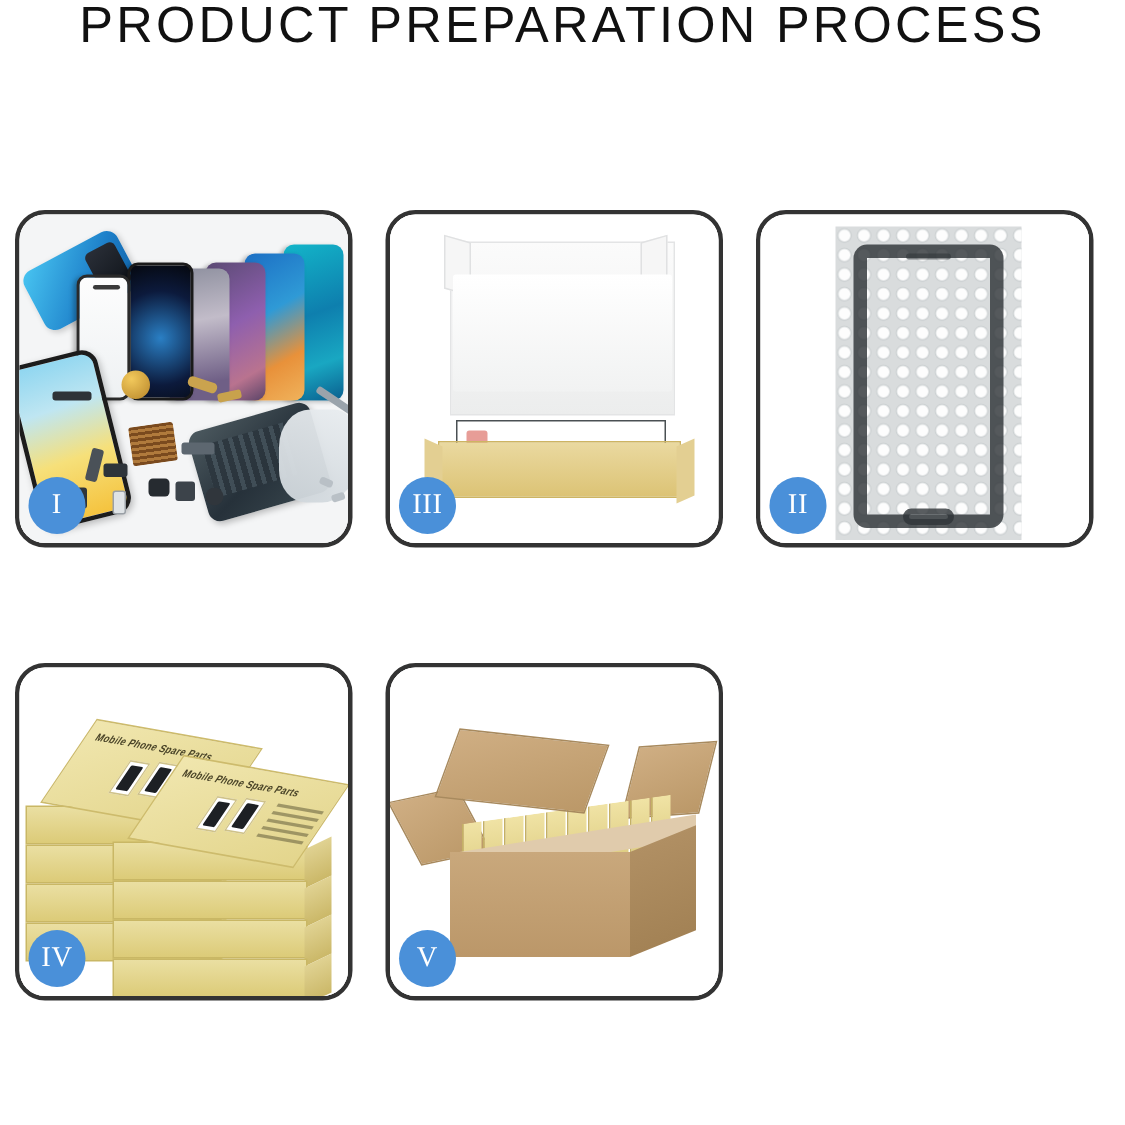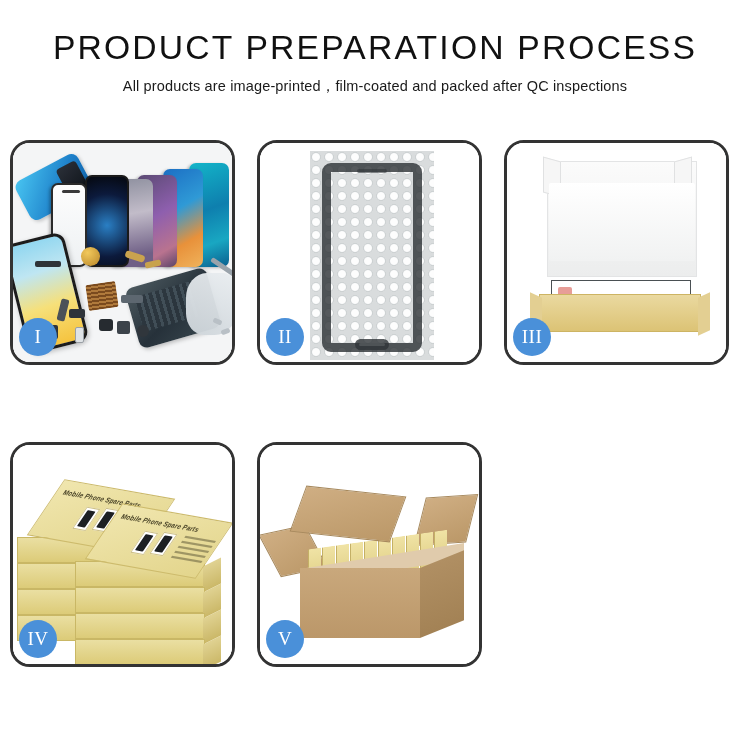--- a/index.html
+++ b/index.html
@@ -6,21 +6,21 @@
   html, body {
     margin: 0; padding: 0;
     width: 750px; height: 750px;
     background: #ffffff;
     font-family: "Liberation Sans", sans-serif;
     overflow: hidden;
   }
   .page { position: relative; width: 750px; height: 750px; background: #fff; }
 
   
-  .header { padding-top: 30px; text-align: center; }
+  .header { text-align: center; }
   .title {
     font-family: "Liberation Sans", sans-serif;
     font-size: 34px;
     font-weight: 500;
     letter-spacing: 2.2px;
     color: #111111;
     line-height: 1.05;
     margin: 0;
     transform: scaleX(0.99);
   }
@@ -270,21 +270,20 @@
   .tab1 { left:44px; top:100px; width:14px; height:18px; }
   .tab2 { left:48px; top:162px; width:13px; height:14px; }
 </style>
 </head>
 <body>
 
 <div class="page">
 
   <div class="header">
     <h1 class="title">PRODUCT PREPARATION PROCESS</h1>
-    <p class="subtitle">All products are image-printed，film-coated and packed after QC inspections</p>
   </div>
 
   <div class="grid">
 
     <div class="panel">
       <div class="panel-inner">
         <div class="p1-bg"></div>
         <div class="lcd-blue"></div>
         <div class="phone-fan">
           <div class="fanphone fp5"></div>
@@ -312,41 +311,41 @@
         <div class="prt k"></div>
         <div class="prt l"></div>
         <div class="prt m"></div>
         <div class="prt n"></div>
       </div>
       <div class="badge">I</div>
     </div>
 
     <div class="panel">
       <div class="panel-inner">
-        <div class="p2-bg"></div>
-        <div class="bubble-sheet">
-          <div class="screen-outline"></div>
-          <div class="screen-ear"></div>
-          <div class="screen-home"></div>
-        </div>
-      </div>
-      <div class="badge">II</div>
-    </div>
-
-    <div class="panel">
-      <div class="panel-inner">
         <div class="p3-bg"></div>
         <div class="ob-back"></div>
         <div class="ob-lidL"></div>
         <div class="ob-lidR"></div>
         <div class="ob-foam"></div>
         <div class="ob-screen"></div>
         <div class="ob-front"></div>
       </div>
       <div class="badge">III</div>
+    </div>
+
+    <div class="panel">
+      <div class="panel-inner">
+        <div class="p2-bg"></div>
+        <div class="bubble-sheet">
+          <div class="screen-outline"></div>
+          <div class="screen-ear"></div>
+          <div class="screen-home"></div>
+        </div>
+      </div>
+      <div class="badge">II</div>
     </div>
 
     <div class="panel">
       <div class="panel-inner">
         <div class="p4-bg"></div>
         <div class="stack">
 
           <div class="ybox" style="left:0px; top:62px;">
               <span class="side"></span>
             </div>

